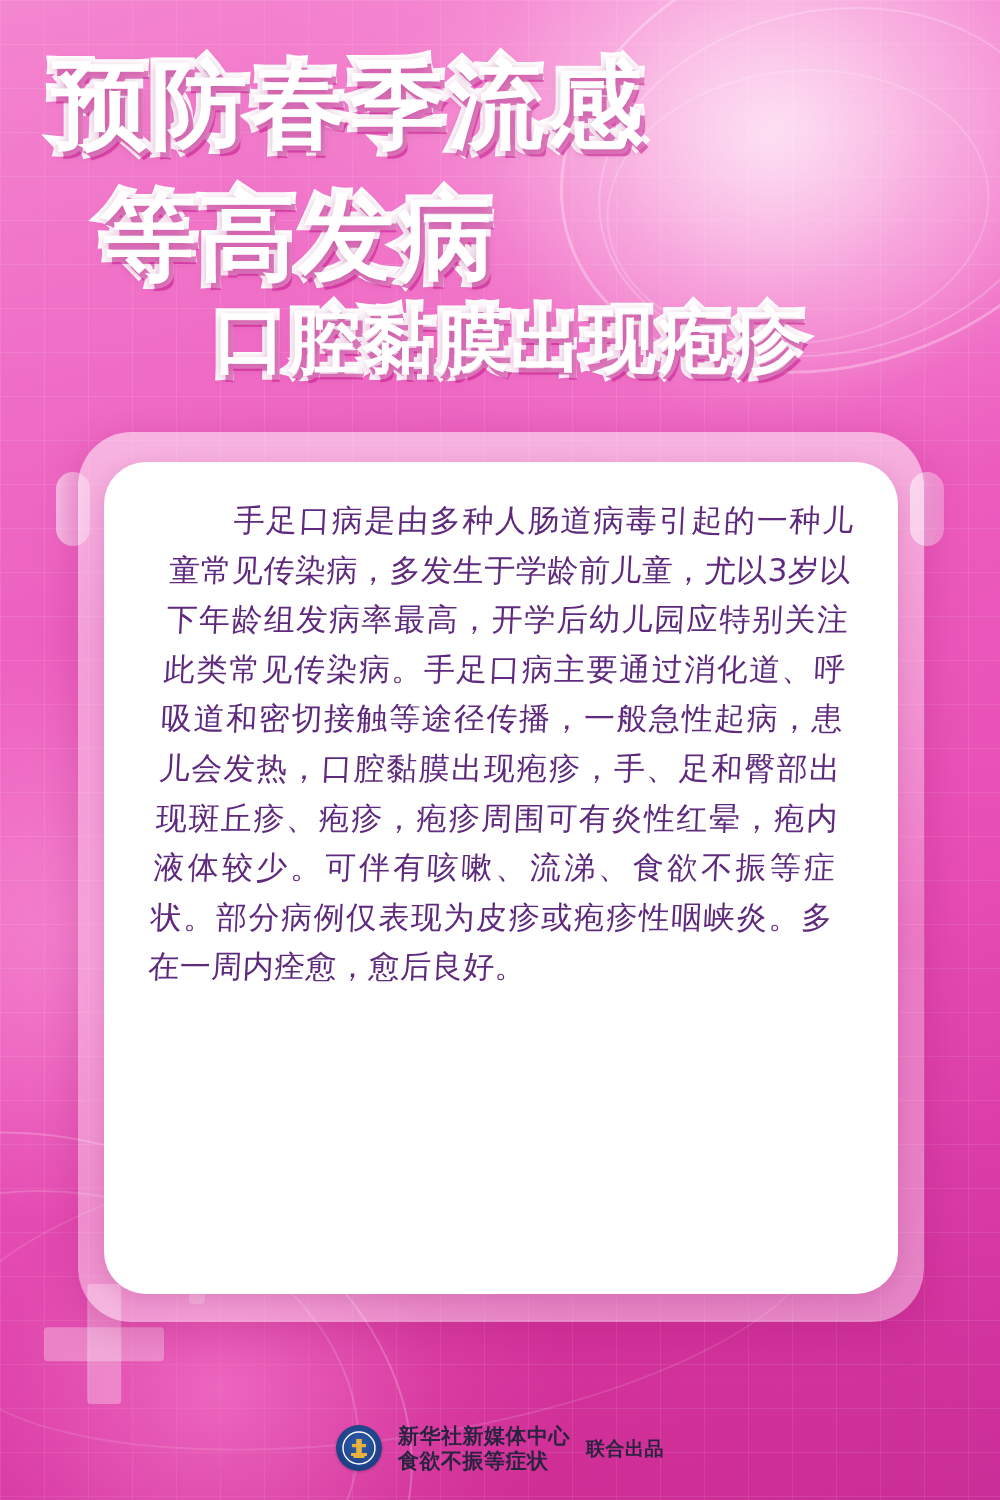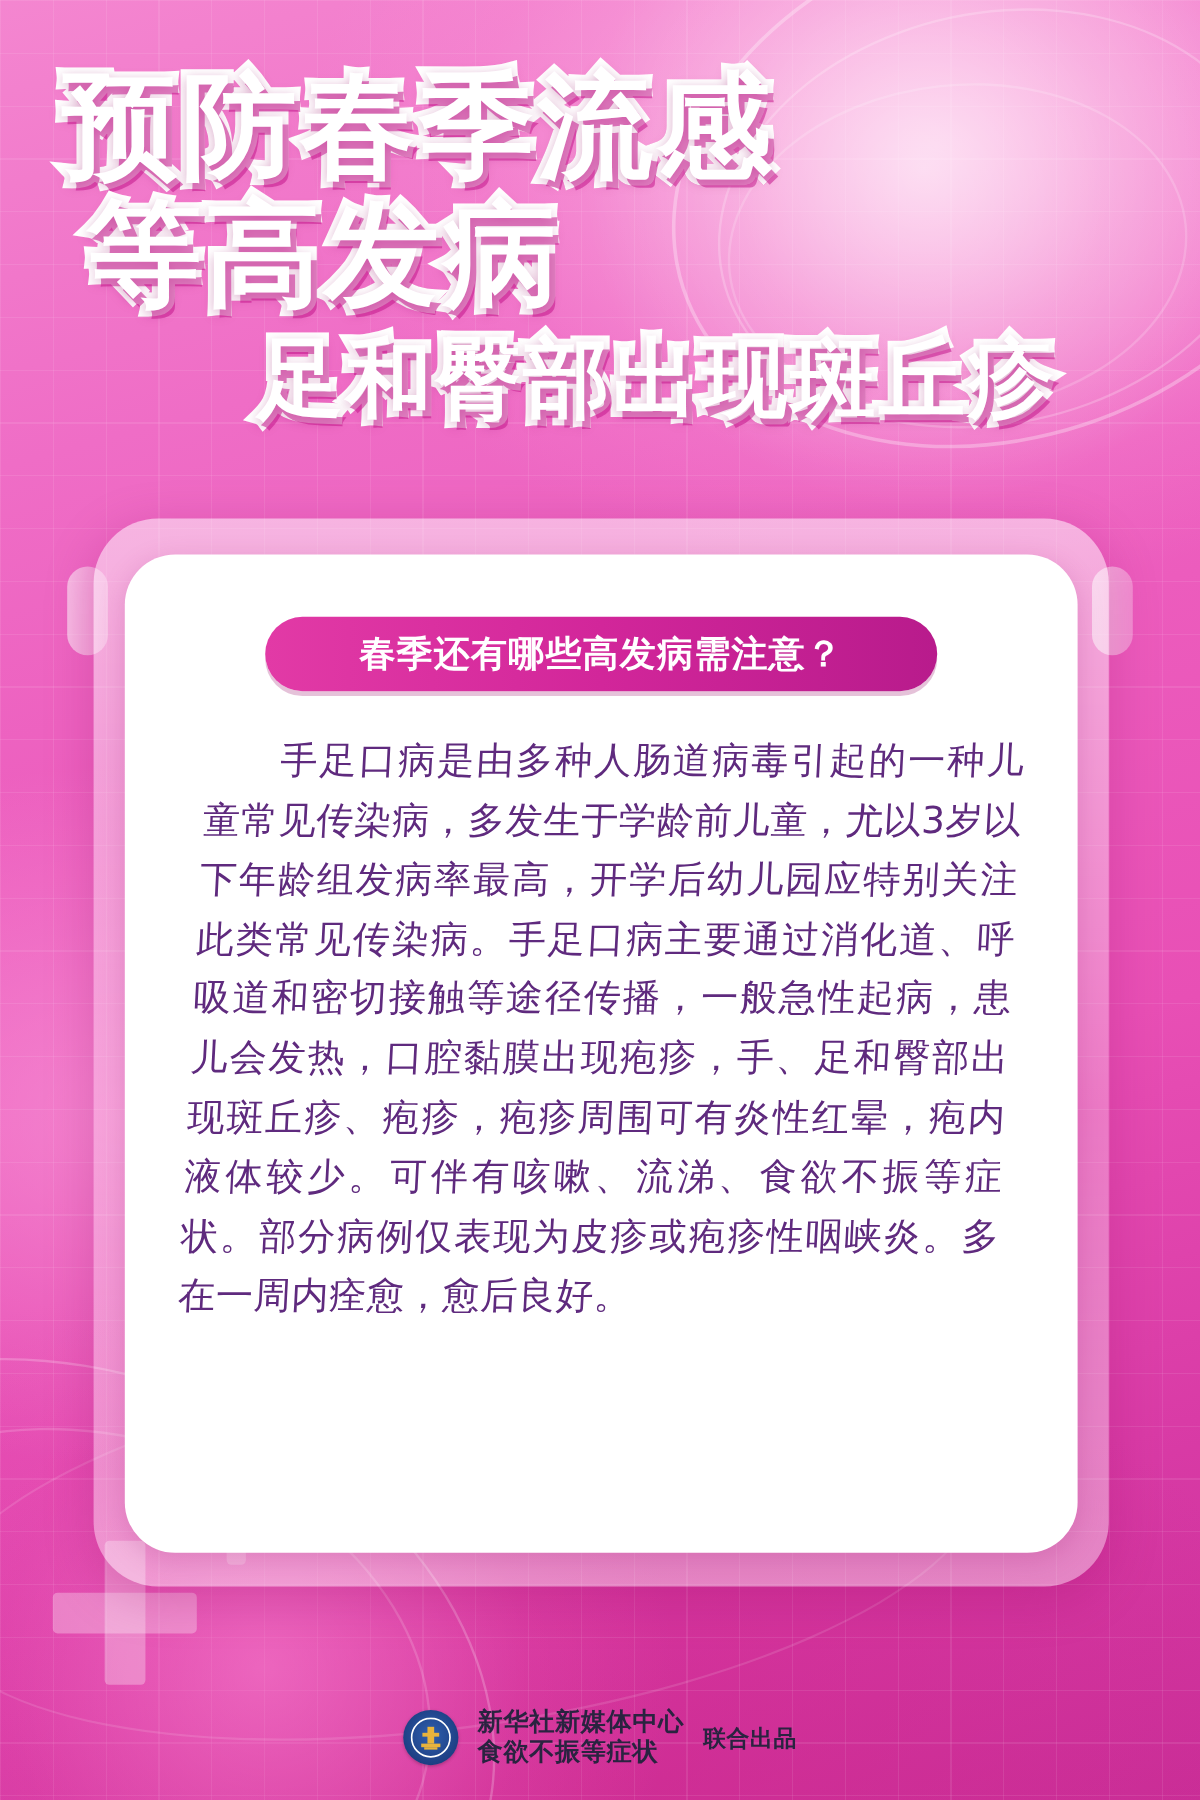--- a/index.html
+++ b/index.html
@@ -97,21 +97,21 @@
       5px 7px 0 rgba(196,24,140,0.55),
       0 3px 10px rgba(150,10,100,0.35);
   }
   .tline span.inner {
     background: linear-gradient(180deg, #ff7ad1 0%, #ef3fae 55%, #d81b93 100%);
     -webkit-background-clip: text;
     background-clip: text;
     color: transparent;
   }
   .tline1 { font-size: 96px; padding-left: 52px; font-family: Liberation Mono, monospace; }
-  .tline2 { font-size: 96px; padding-left: 72px; margin-top: 2px; }
+  .tline2 { font-size: 96px; padding-left: 100px; margin-top: 26px; }
   .tline3 {
     font-size: 72px;
     padding-left: 214px;
     margin-top: 18px;
     letter-spacing: 2px;
   }
 
   
   .card-outer {
     position: absolute;
@@ -237,32 +237,29 @@
   <div class="cross c3"></div>
 
   <div class="title-block">
     <div class="tline tline1">
       <span class="inner">预防春季流感</span>
     </div>
     <div class="tline tline2">
       <span class="inner">等高发病</span>
     </div>
     <div class="tline tline3">
-      <span class="inner">足和臀部出现斑丘疹</span>
+      <span class="inner">口腔黏膜出现疱疹</span>
     </div>
   </div>
 
   <div class="card-outer"></div>
   <div class="knob left"></div>
   <div class="knob right"></div>
 
   <div class="card">
-    <div class="pill">
-      <span>春季还有哪些高发病需注意？</span>
-    </div>
     <div class="body-text">手足口病是由多种人肠道病毒引起的一种儿童常见传染病，多发生于学龄前儿童，尤以3岁以下年龄组发病率最高，开学后幼儿园应特别关注此类常见传染病。手足口病主要通过消化道、呼吸道和密切接触等途径传播，一般急性起病，患儿会发热，口腔黏膜出现疱疹，手、足和臀部出现斑丘疹、疱疹，疱疹周围可有炎性红晕，疱内液体较少。可伴有咳嗽、流涕、食欲不振等症状。部分病例仅表现为皮疹或疱疹性咽峡炎。多在一周内痊愈，愈后良好。</div>
   </div>
 
   <div class="footer">
     <div class="logo-badge">
       <svg width="34" height="34" viewBox="0 0 34 34" aria-hidden="true">
         <circle cx="17" cy="17" r="16" fill="none" stroke="#ffffff" stroke-width="1.4"></circle>
         <rect x="14.2" y="8" width="5.6" height="14" fill="#e8b33c"></rect>
         <rect x="10" y="13" width="14" height="3.2" fill="#e8b33c"></rect>
         <rect x="9" y="22" width="16" height="3" fill="#e8b33c"></rect>

